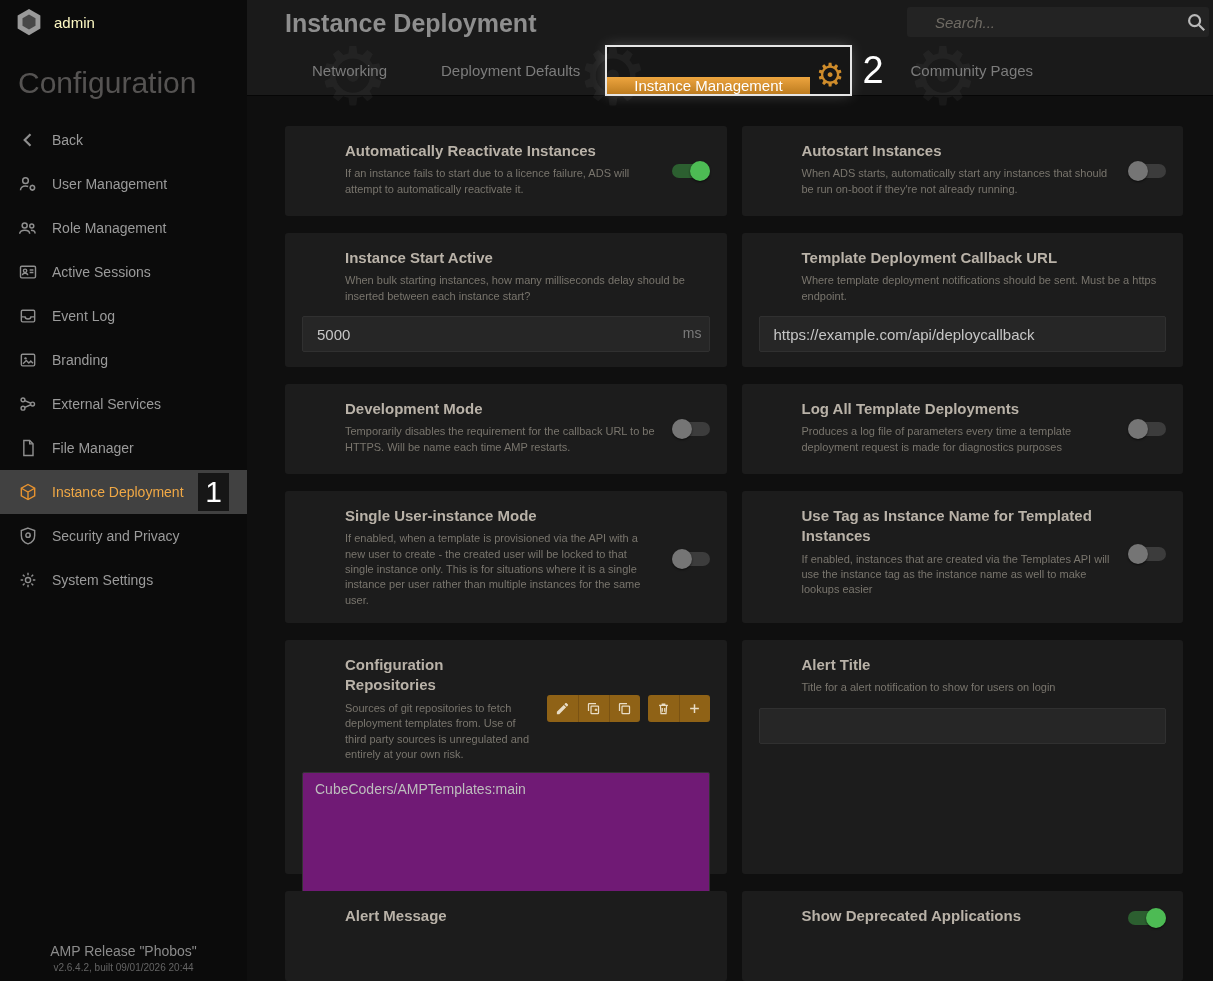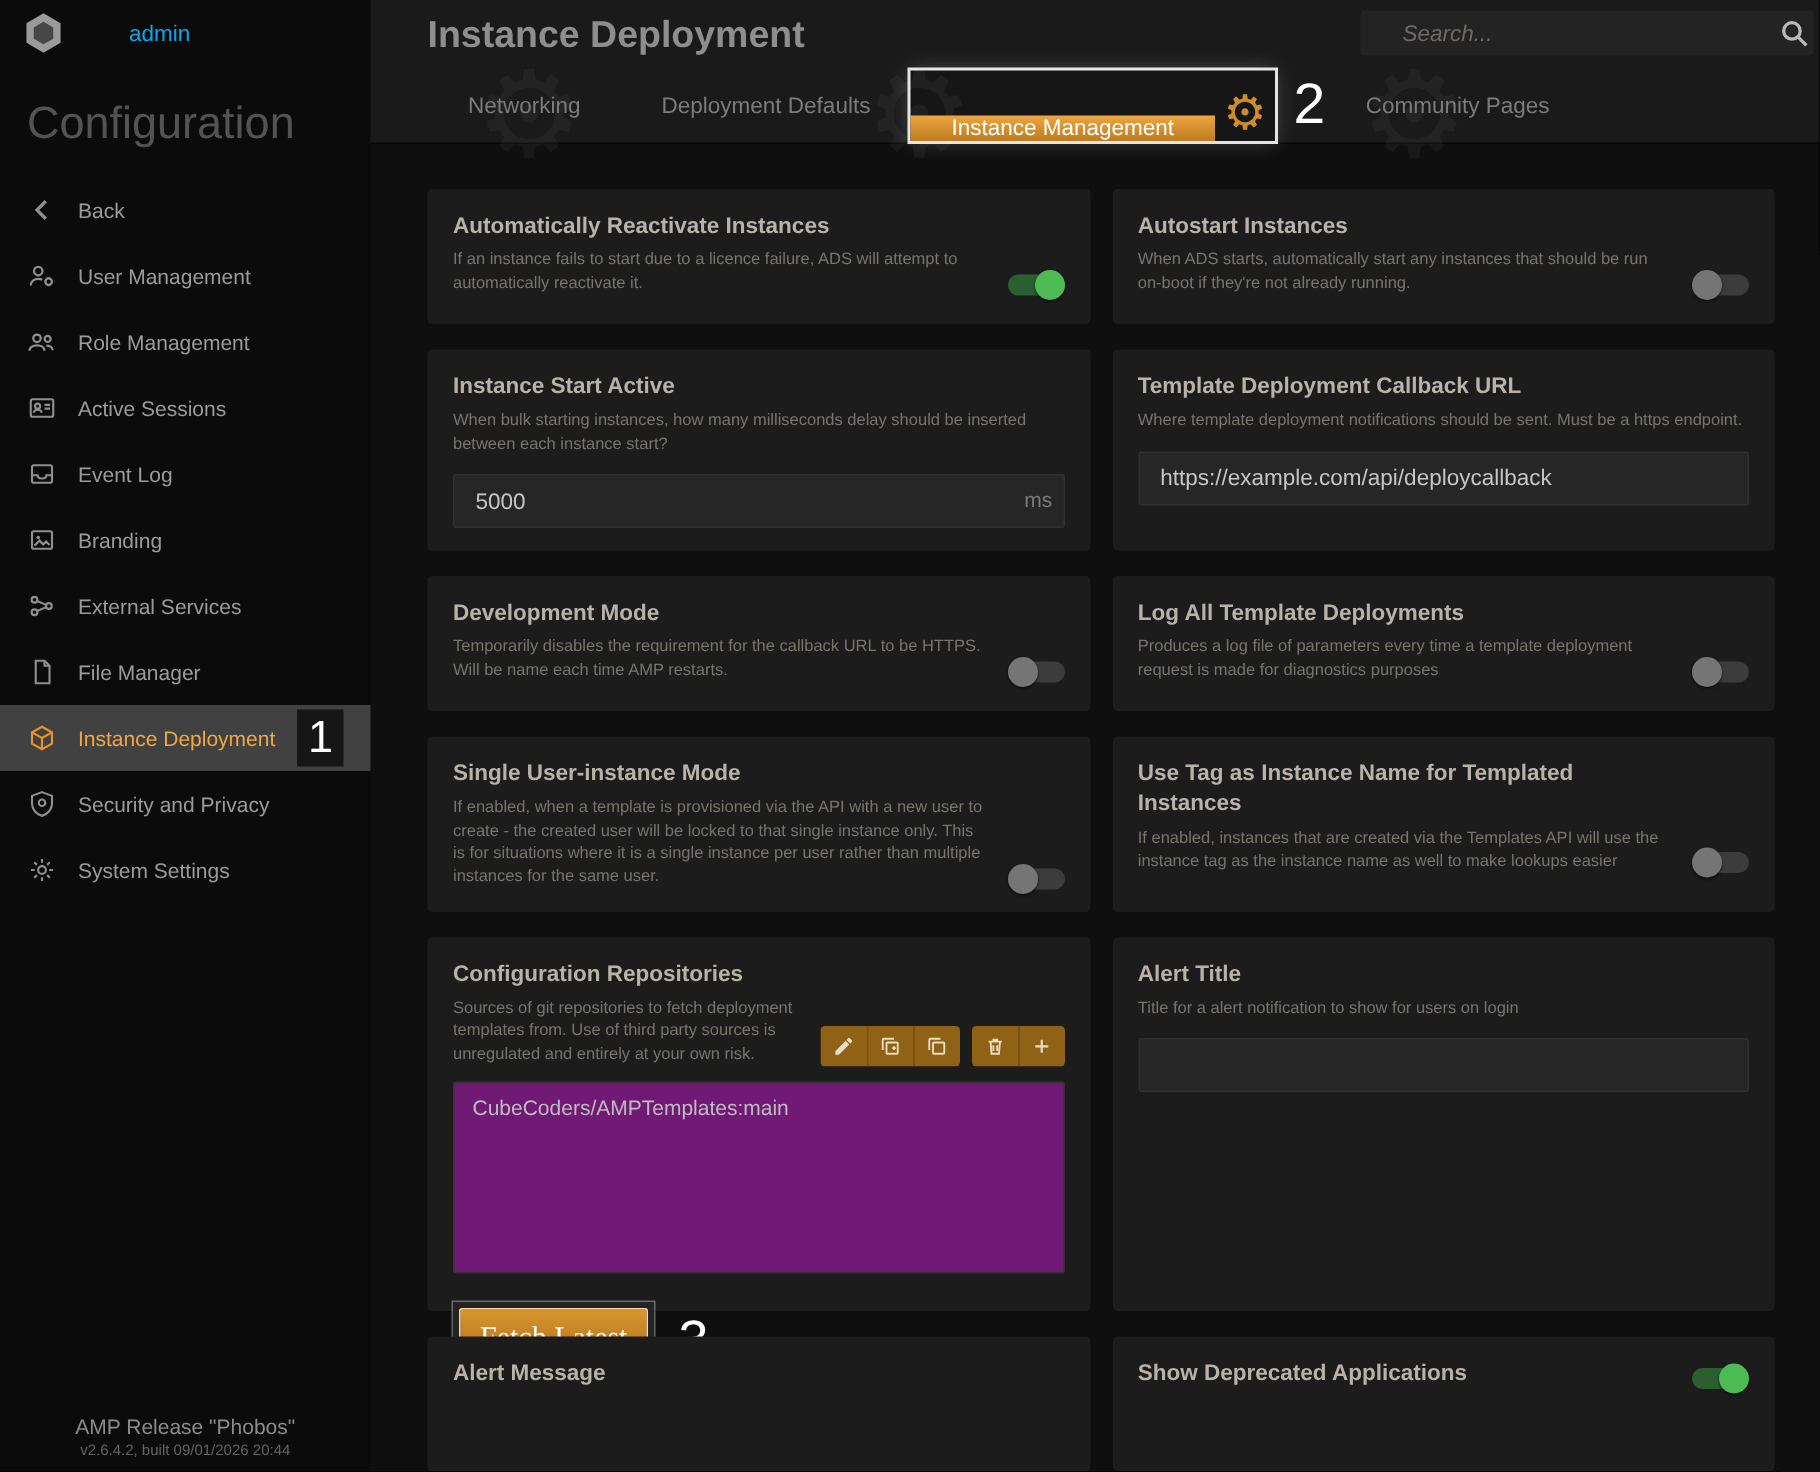--- a/index.html
+++ b/index.html
@@ -4,21 +4,21 @@
 <style>
   * { margin:0; padding:0; box-sizing:border-box; }
   html,body { background:#000; }
   body { font-family:"Liberation Sans", sans-serif; }
   .screen { position:relative; width:1213px; height:981px; overflow:hidden; background:#0f0f0f; display:flex; }
 
   
   .sidebar { width:247px; min-width:247px; background:#0b0b0b; display:flex; flex-direction:column; position:relative; }
   .user-row { height:44px; display:flex; align-items:center; gap:10px; padding:0 14px; cursor:pointer; }
   .avatar { width:30px; height:30px; display:inline-flex; }
-  .user-name { color:#0ea5e9; font-size:15px;margin-left:32px; }
+  .user-name { color:#fef9c3; font-size:15px; }
   .config-title { font-size:30px; color:#555352; padding:22px 18px 18px 18px; }
   .nav { flex:1; }
   .nav-item { height:44px; display:flex; align-items:center; gap:14px; padding:0 18px; color:#9b9b9b; font-size:14px; cursor:pointer; }
   .nav-item .ico { width:20px; height:20px; display:inline-flex; color:#8f8f8f; flex:0 0 20px; }
   .nav-item .ico svg { width:100%; height:100%; }
   .nav-item.active { background:#414141; color:#f0a845; }
   .nav-item.active .ico { color:#e8932f; }
   .step-box { margin-left:auto; background:#161616; color:#fff; font-size:30px; line-height:38px; padding:0 7px; }
   .sidebar-footer { text-align:center; padding-bottom:8px; }
   .sidebar-footer .l1 { color:#8b8b8b; font-size:14px; }
@@ -36,21 +36,21 @@
   .tabbar { height:50px; background:#1a1a1a; display:flex; align-items:stretch; padding-left:38px; position:relative; border-bottom:1px solid #060606; }
   .bg-gear { position:absolute; top:-16px; font-size:80px; color:rgba(255,255,255,0.045); pointer-events:none; }
   .tab { display:flex; align-items:center; padding:0 27px; font-size:15px; color:#7c7c7c; cursor:pointer; position:relative; }
   .active-wrap { display:flex; align-items:flex-end; box-shadow:0 0 0 2px rgba(255,255,255,0.88), 0 0 14px rgba(255,255,255,0.25); margin:1px 0; background:#161616; }
   .tab.active { background:linear-gradient(#eda53f,#bd7c20); color:#fff; }
   .tab-gear { display:flex; align-items:center; color:#cf8c2b; font-size:32px; padding:0 6px; }
   .step-num { color:#fff; font-size:38px; display:flex; align-items:center; margin-left:12px; }
 
   .content { flex:1; background:#0f0f0f; padding:30px 30px 0 38px; display:grid; grid-template-columns:1fr 1fr; column-gap:15px; row-gap:17px; align-content:start; overflow:hidden; }
   .card { background:#1c1c1c; border-radius:3px; padding:15px 17px; min-height:90px; }
-  .card-head { display:flex; align-items:flex-end; gap:14px; }
+  .card-head { display:flex; align-items:center; gap:14px;margin-left:43px; }
   .head-text { flex:1; min-width:0; }
   .card-title { font-size:15px; font-weight:700; color:#b9b2a8; line-height:1.35; }
   .card-desc { font-size:11px; color:#79756d; line-height:1.4; margin-top:5px; }
 
   .toggle { width:38px; height:14px; border-radius:7px; background:#3c3c3c; position:relative; margin-top:4px; flex:0 0 38px; cursor:pointer; }
   .toggle .knob { width:20px; height:20px; border-radius:50%; background:#757575; position:absolute; top:-3px; left:0; box-shadow:0 1px 2px rgba(0,0,0,0.6); }
   .toggle.on { background:#2c5f30; }
   .toggle.on .knob { left:auto; right:0; background:#4dbb54; }
 
   .field-wrap { position:relative; margin-top:12px; }

